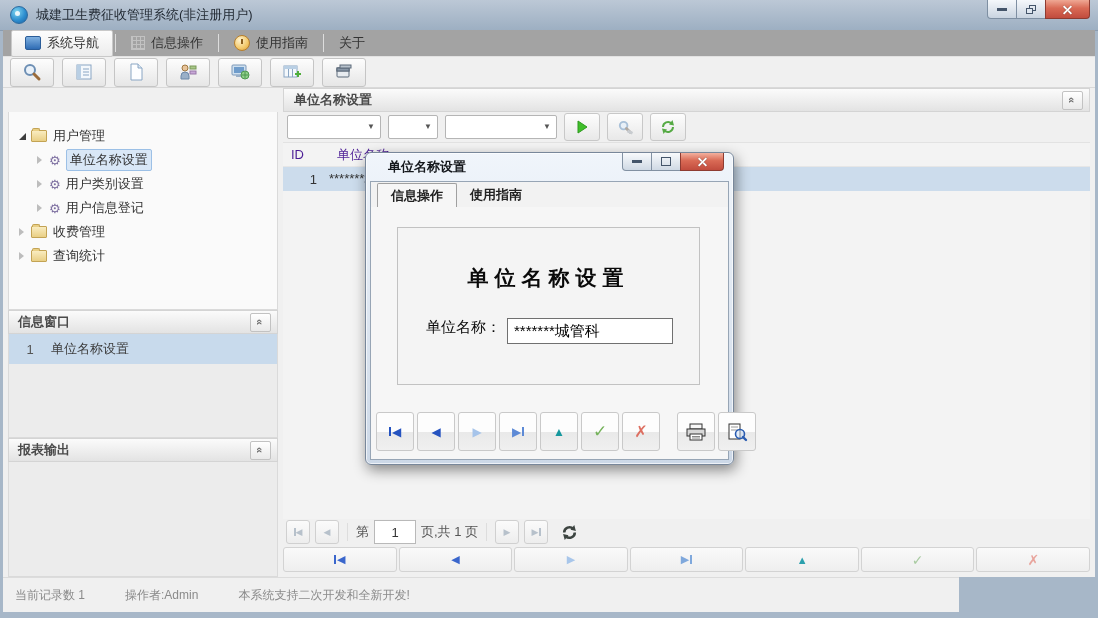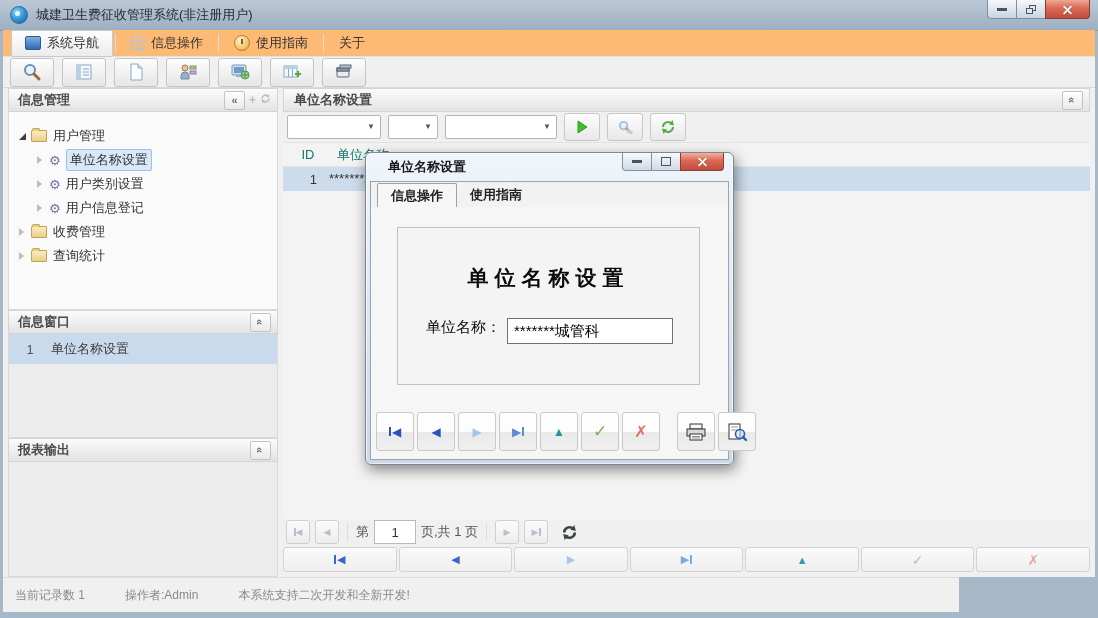--- a/index.html
+++ b/index.html
@@ -27,21 +27,21 @@
   .glyph-min{width:10px;height:3px;background:#44556a;}
   .glyph-restore{position:relative;width:10px;height:9px;}
   .glyph-restore::before{content:"";position:absolute;top:0;right:0;width:5px;height:4px;border:1px solid #44556a;}
   .glyph-restore::after{content:"";position:absolute;bottom:0;left:0;width:5px;height:4px;border:1px solid #44556a;background:#dfe7f0;}
   .glyph-max{width:8px;height:7px;border:1px solid #44556a;}
   .glyph-x{position:relative;width:11px;height:11px;}
   .glyph-x::before,.glyph-x::after{content:"";position:absolute;left:0;top:5px;width:11px;height:2px;background:#fff;box-shadow:0 0 1px rgba(0,0,0,.5);}
   .glyph-x::before{transform:rotate(45deg);}
   .glyph-x::after{transform:rotate(-45deg);}
   
-  .menubar{position:absolute;left:3px;top:30px;width:1092px;height:27px;background:#fdba74;
+  .menubar{position:absolute;left:3px;top:30px;width:1092px;height:27px;background:#a3a3a3;
     border-bottom:1px solid #e2e2e2;display:flex;align-items:center;padding-left:8px;box-sizing:border-box;}
   .menu-item{display:flex;align-items:center;gap:6px;padding:0 13px;height:25px;font-size:13px;color:#333;cursor:default;}
   .menu-item.framed{border:1px solid #c9c9c9;border-radius:2px;background:linear-gradient(#fdfdfd,#ececec);}
   .msep{width:1px;height:18px;background:#ddd;margin:0 2px;}
   .mi-nav{width:14px;height:12px;background:linear-gradient(#7fb0e0,#2f6cb4);border:1px solid #2a5c98;border-radius:2px;}
   .mi-grid{width:12px;height:12px;background:
      repeating-linear-gradient(0deg,#c2c2c2 0 1px,transparent 1px 4px),
      repeating-linear-gradient(90deg,#c2c2c2 0 1px,transparent 1px 4px);border:1px solid #c2c2c2;}
   .mi-guide{width:14px;height:14px;border-radius:50%;background:radial-gradient(circle at 35% 30%,#fdf2cf,#f3c96a 60%,#d89a36);border:1px solid #b97f2a;position:relative;}
   .mi-guide::after{content:"";position:absolute;left:6px;top:3px;width:2px;height:5px;background:#8a5d1c;}
@@ -83,21 +83,21 @@
   .content{position:absolute;left:280px;top:0;width:807px;height:489px;}
   .chdr{position:absolute;left:0;top:0;width:807px;height:24px;box-sizing:border-box;
     background:linear-gradient(#fbfbfb,#e3e3e3);border:1px solid #d4d4d4;
     display:flex;align-items:center;padding:0 6px 0 10px;font-size:13px;font-weight:bold;color:#4a4a4a;}
   .filter{position:absolute;left:0;top:24px;width:807px;height:30px;display:flex;align-items:center;padding-left:4px;gap:7px;box-sizing:border-box;background:#f0f0f0;}
   .combo{height:22px;background:#fff;border:1px solid #b5b5b5;border-radius:2px;position:relative;}
   .combo .arr{position:absolute;right:5px;top:6px;font-size:8px;color:#555;}
   .c1{width:92px;} .c2{width:48px;} .c3{width:110px;}
   .fbtn{width:34px;height:26px;border:1px solid #c8c8c8;border-radius:3px;background:linear-gradient(#fdfdfd,#e8e8e8);display:flex;align-items:center;justify-content:center;}
   .grid{position:absolute;left:0;top:54px;width:807px;height:376px;background:#f3f3f3;border-top:1px solid #e2e2e2;}
-  .grid-hrow{display:flex;height:23px;align-items:center;font-size:13px;color:#0f766e;border-bottom:1px solid #e6e6e6;text-align:center;}
+  .grid-hrow{display:flex;height:23px;align-items:center;font-size:13px;color:#4c1d95;border-bottom:1px solid #e6e6e6;}
   .gh-id{width:34px;padding-left:8px;}
   .gh-name{padding-left:12px;}
   .grid-row{display:flex;height:24px;align-items:center;font-size:13px;color:#333;background:#ccdcec;}
   .gr-id{width:34px;text-align:right;}
   .gr-name{padding-left:12px;}
   .pager{position:absolute;left:0;top:430px;width:807px;height:28px;display:flex;align-items:center;gap:5px;padding-left:3px;box-sizing:border-box;font-size:13px;color:#555;}
   .pbtn{width:22px;height:22px;border:1px solid #d0d0d0;border-radius:3px;background:linear-gradient(#fbfbfb,#ededed);
     display:flex;align-items:center;justify-content:center;color:#b7c1cb;font-size:9px;}
   .pbtn .vbar{width:2px;height:8px;background:currentColor;}
   .psep{width:1px;height:18px;background:#ddd;margin:0 3px;}
@@ -236,36 +236,20 @@
         <rect x="3" y="6" width="12" height="3" fill="#7a8violet" stroke="#5c6a7a"></rect>
         <rect x="3" y="6" width="12" height="3" fill="#8a98a8" stroke="#5c6a7a"></rect>
         <rect x="6" y="3" width="11" height="3" fill="#b8c2cc" stroke="#5c6a7a"></rect>
       </svg>
   </div>
 </div>
 
 <div class="main">
 
   <div class="sidebar">
-    <div class="panel-hdr" style="top:0;">
-      <span>信息管理</span>
-      <span class="hdr-spacer"></span>
-      <span class="hbtn">
-          <span>«</span>
-        </span>
-      <span class="dimglyph">+</span>
-      <span class="dimglyph">
-        <svg width="11" height="11" viewBox="0 0 16 16">
-            <path d="M3 8a5 5 0 0 1 8.5-3.5" fill="none" stroke="#c4b6b6" stroke-width="2"></path>
-            <polygon points="12.5,1.5 13.5,6.5 9,5.5" fill="#c4b6b6"></polygon>
-            <path d="M13 8a5 5 0 0 1-8.5 3.5" fill="none" stroke="#c4b6b6" stroke-width="2"></path>
-            <polygon points="3.5,14.5 2.5,9.5 7,10.5" fill="#c4b6b6"></polygon>
-          </svg>
-      </span>
-    </div>
     <div class="pbody p1b">
       <div class="tree">
         <div class="trow">
           <span class="exp-open"></span>
           <span class="folder-icon"></span>
           <span class="tlabel">用户管理</span>
         </div>
         <div class="trow child">
           <span class="exp-closed"></span>
           <span class="gear">⚙</span>

